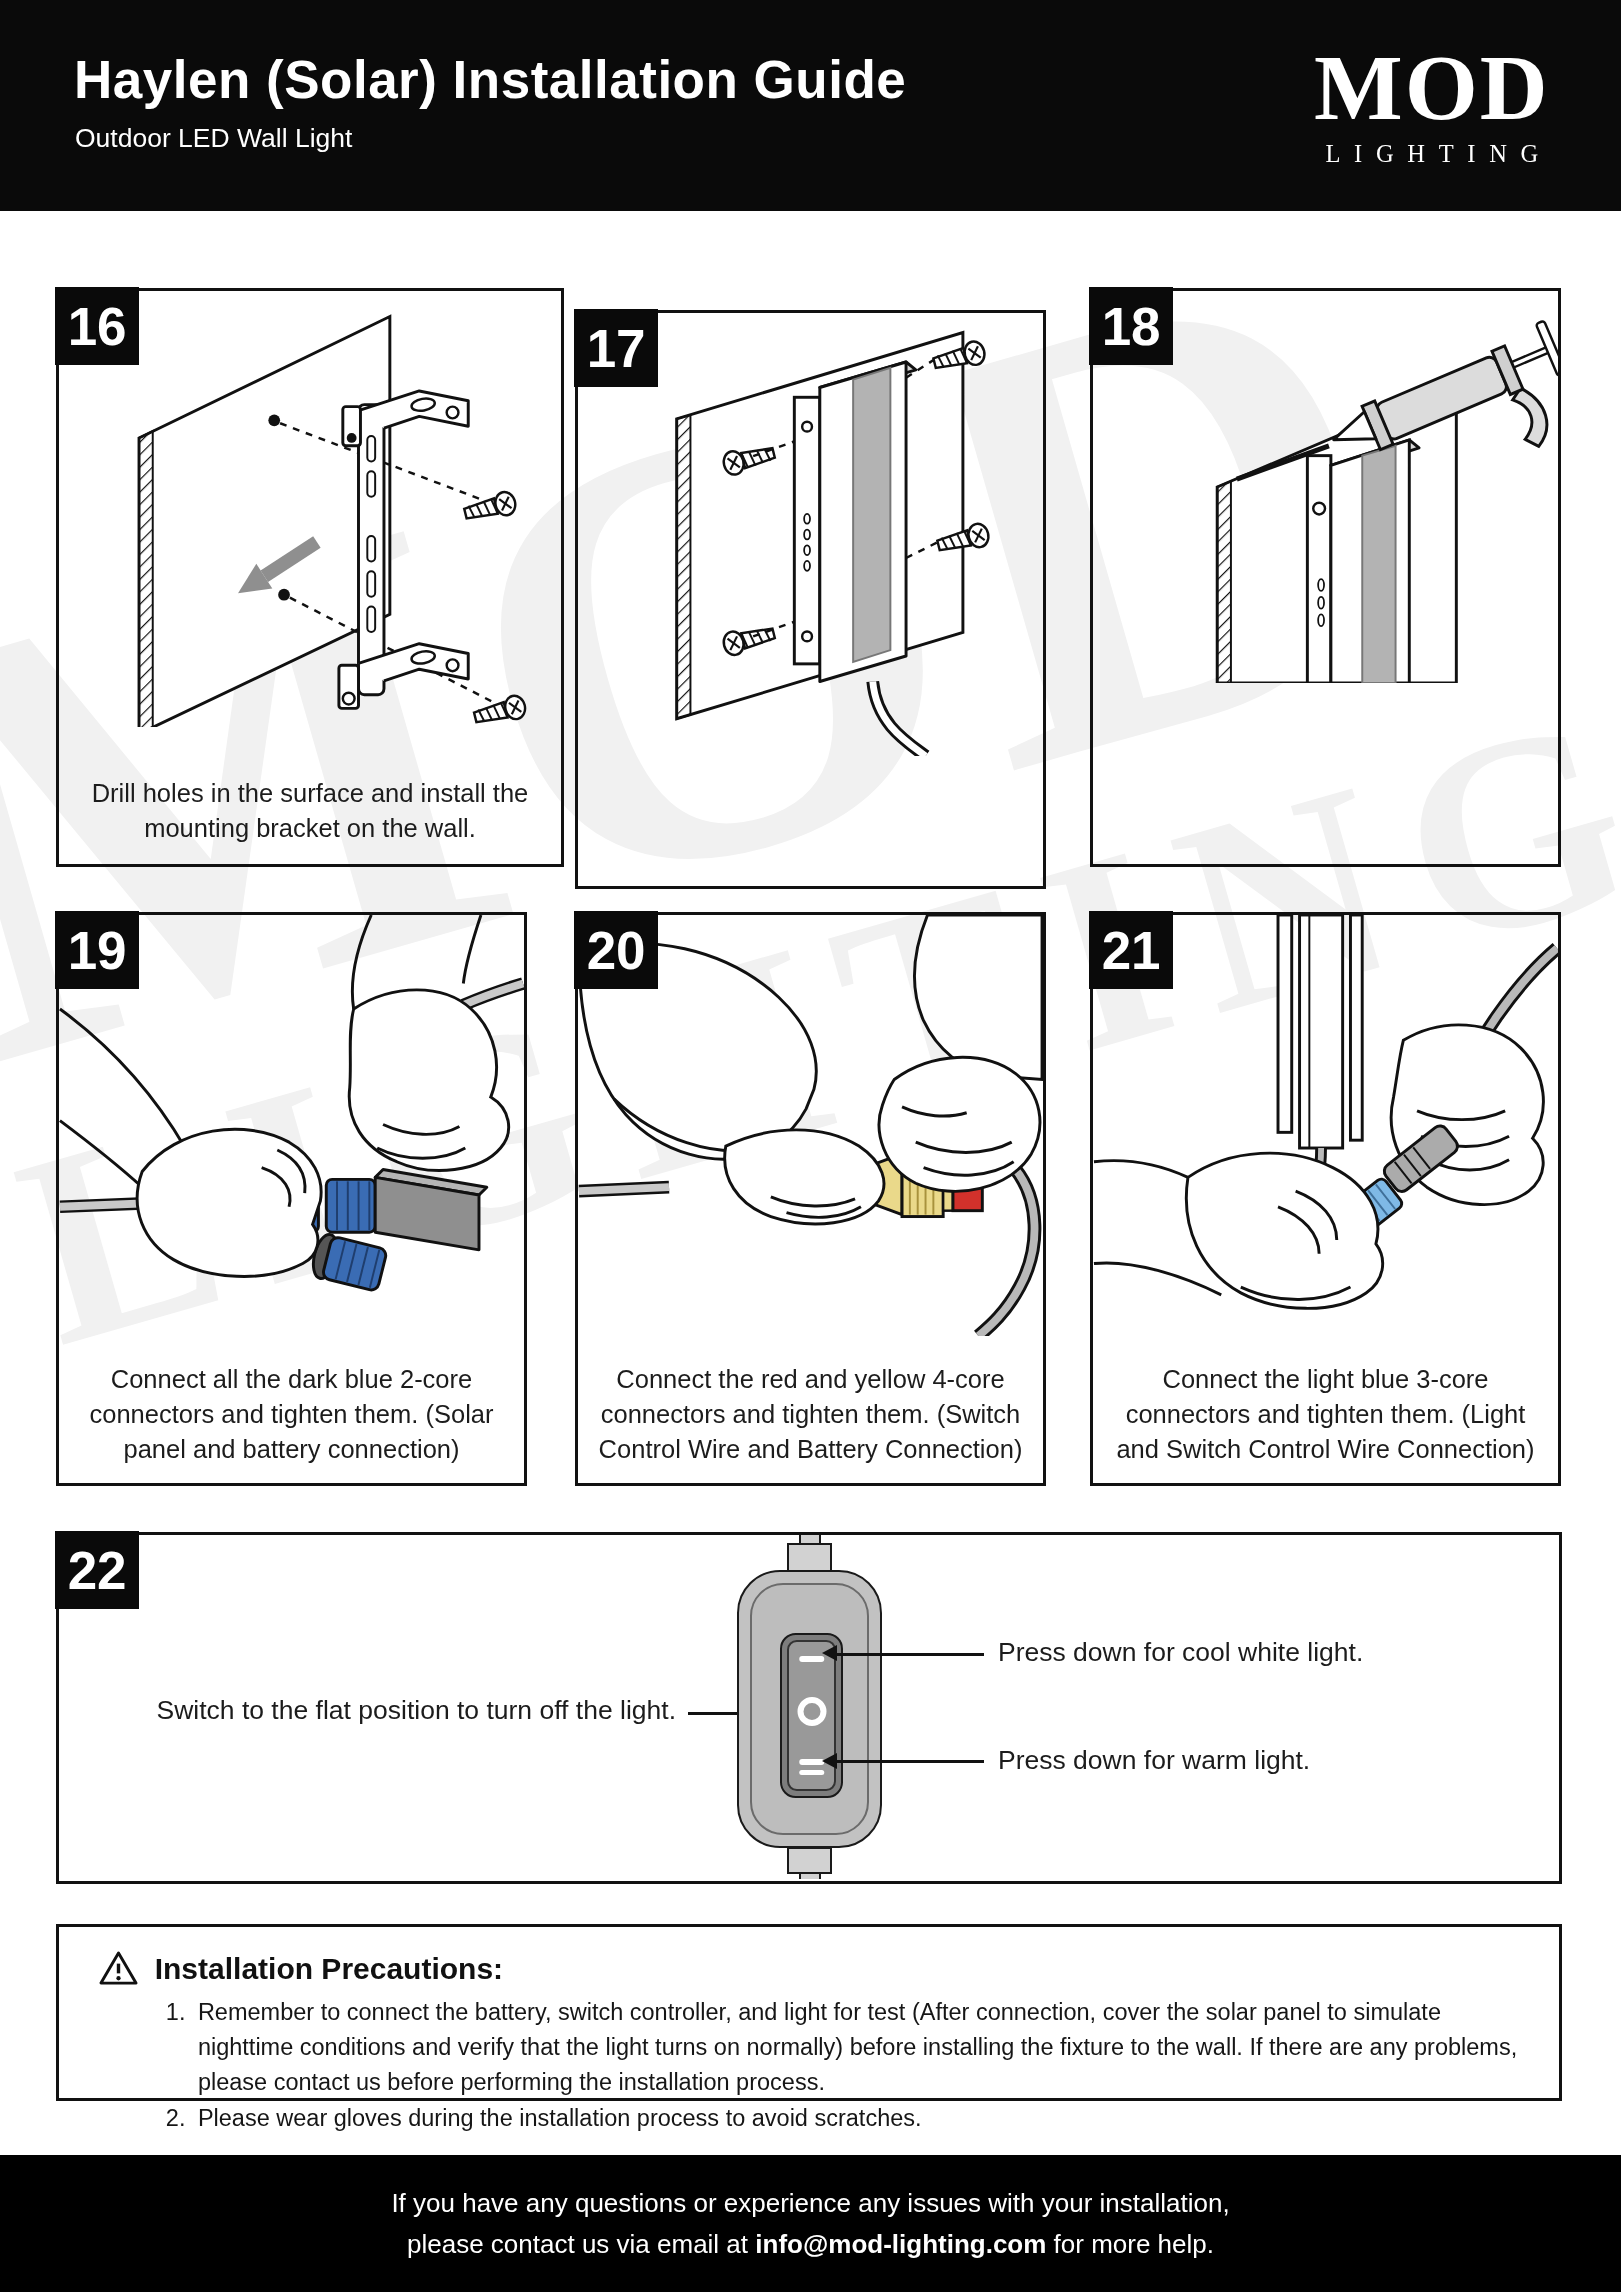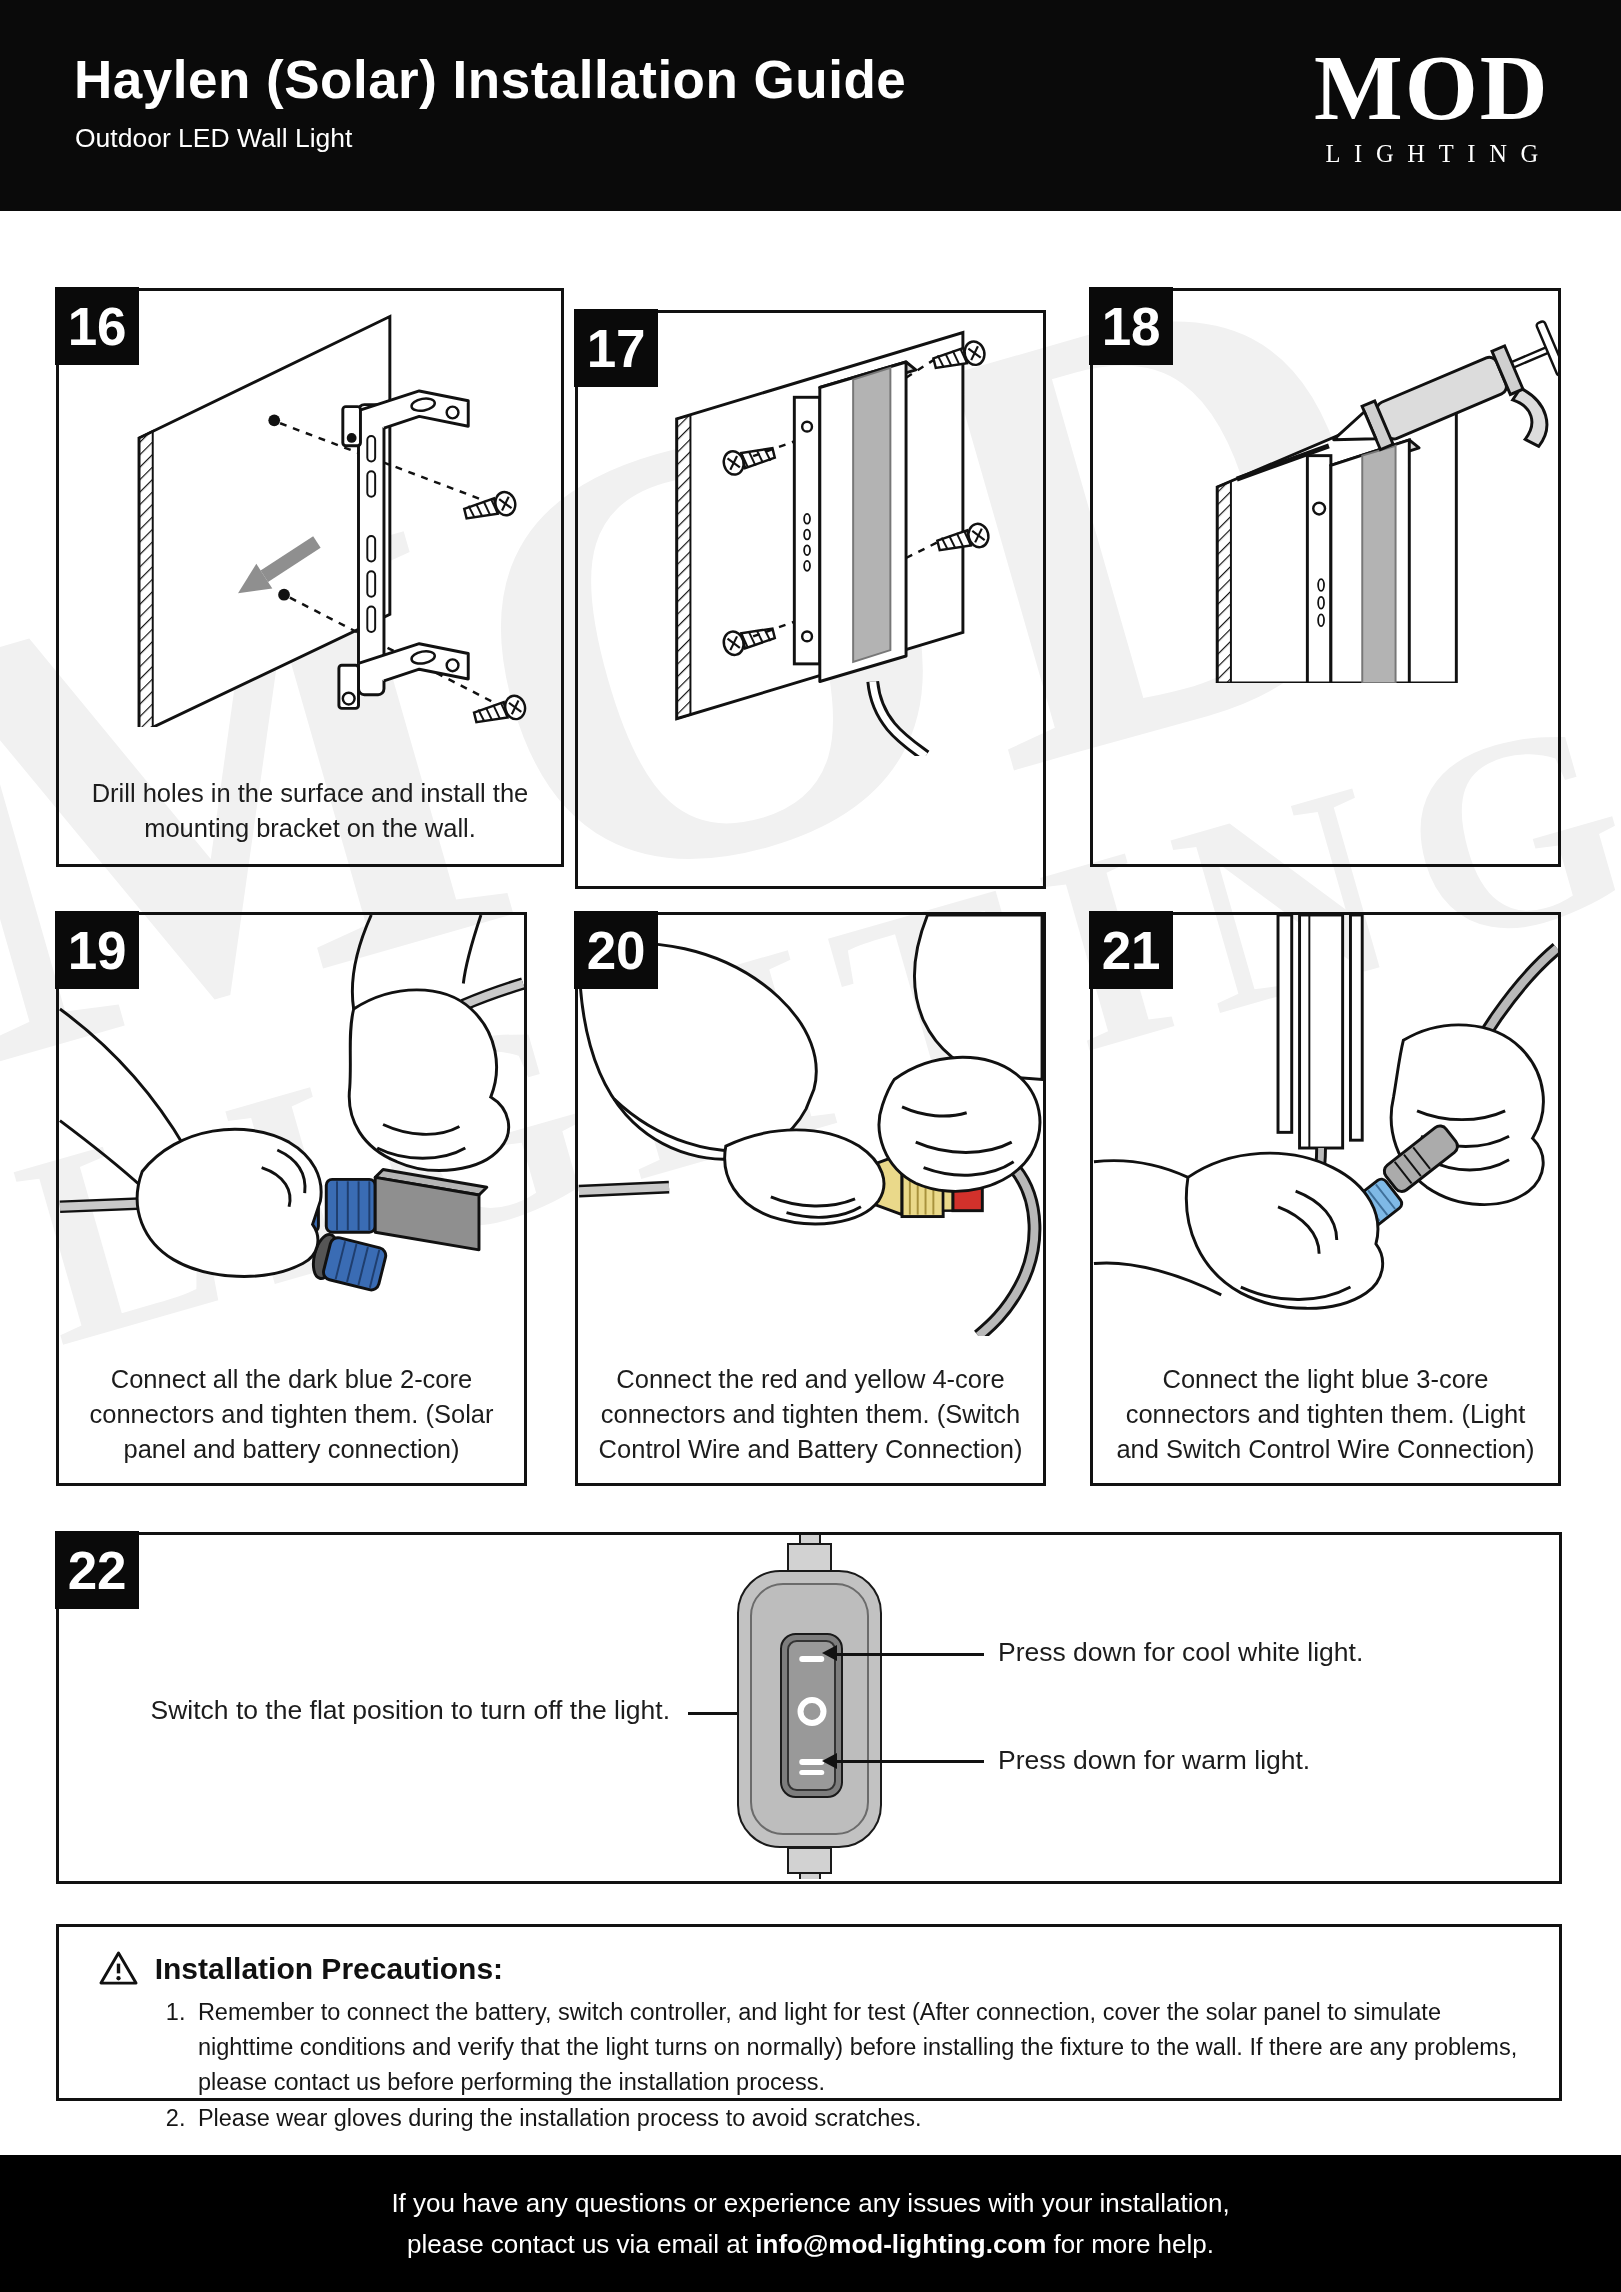--- a/index.html
+++ b/index.html
@@ -45,21 +45,21 @@
              font-size:25.5px; line-height:1.38; color:#1c1c1c; }
   .p17 .caption { bottom:13.7px; padding:0 25.5px; }
   .p19 .caption, .p20 .caption, .p21 .caption { bottom:15.7px; }
   .caption-justify { position:absolute; left:17.6px; right:17.6px; bottom:9.8px; text-align:justify; text-align-last:justify;
                      font-size:25.5px; line-height:1.42; color:#1c1c1c; }
   .caption-justify b { font-weight:bold; }
 
   .illus { position:absolute; left:0; top:0; width:100%; }
 
   
-  .p22 .label-left { position:absolute; left:23px; top:160px; width:588px; text-align:right; font-size:26.5px; color:#1c1c1c; }
+  .p22 .label-left { position:absolute; left:29px; top:160px; width:588px; text-align:right; font-size:26.5px; color:#1c1c1c; }
   .p22 .label-cool { position:absolute; left:939px; top:102px; font-size:26.5px; color:#1c1c1c; }
   .p22 .label-warm { position:absolute; left:939px; top:210px; font-size:26.5px; color:#1c1c1c; }
   .leader { position:absolute; height:2.9px; background:#111; }
   .lead-left  { left:629px; top:177px; width:98px; }
   .lead-cool  { left:776px; top:118px; width:149px; }
   .lead-warm  { left:776px; top:225px; width:149px; }
   .arr-r { position:absolute; width:0; height:0; border-top:8.8px solid transparent; border-bottom:8.8px solid transparent; border-left:15.7px solid #111; }
   .arr-l { position:absolute; width:0; height:0; border-top:8.8px solid transparent; border-bottom:8.8px solid transparent; border-right:15.7px solid #111; }
 
   .device { position:absolute; left:678px; top:35px; width:145px; height:278px; background:#c2c2c2;

